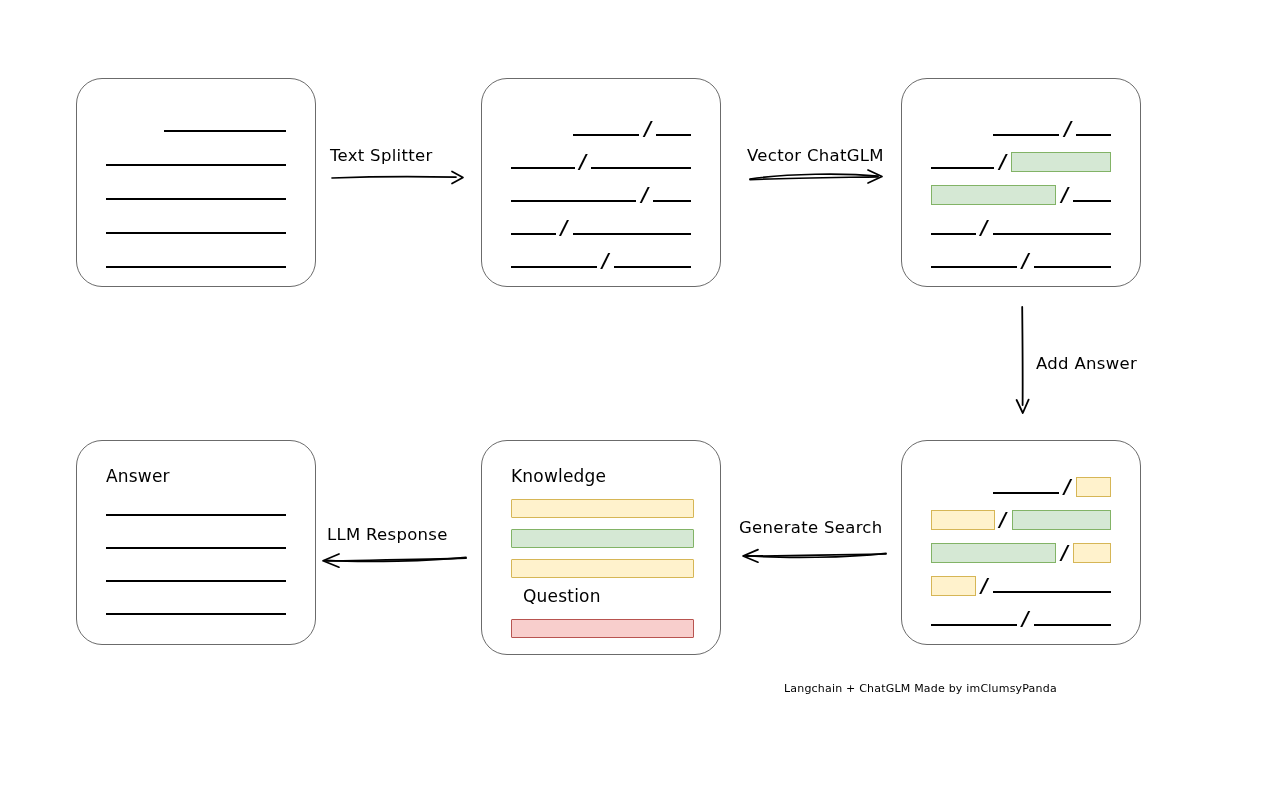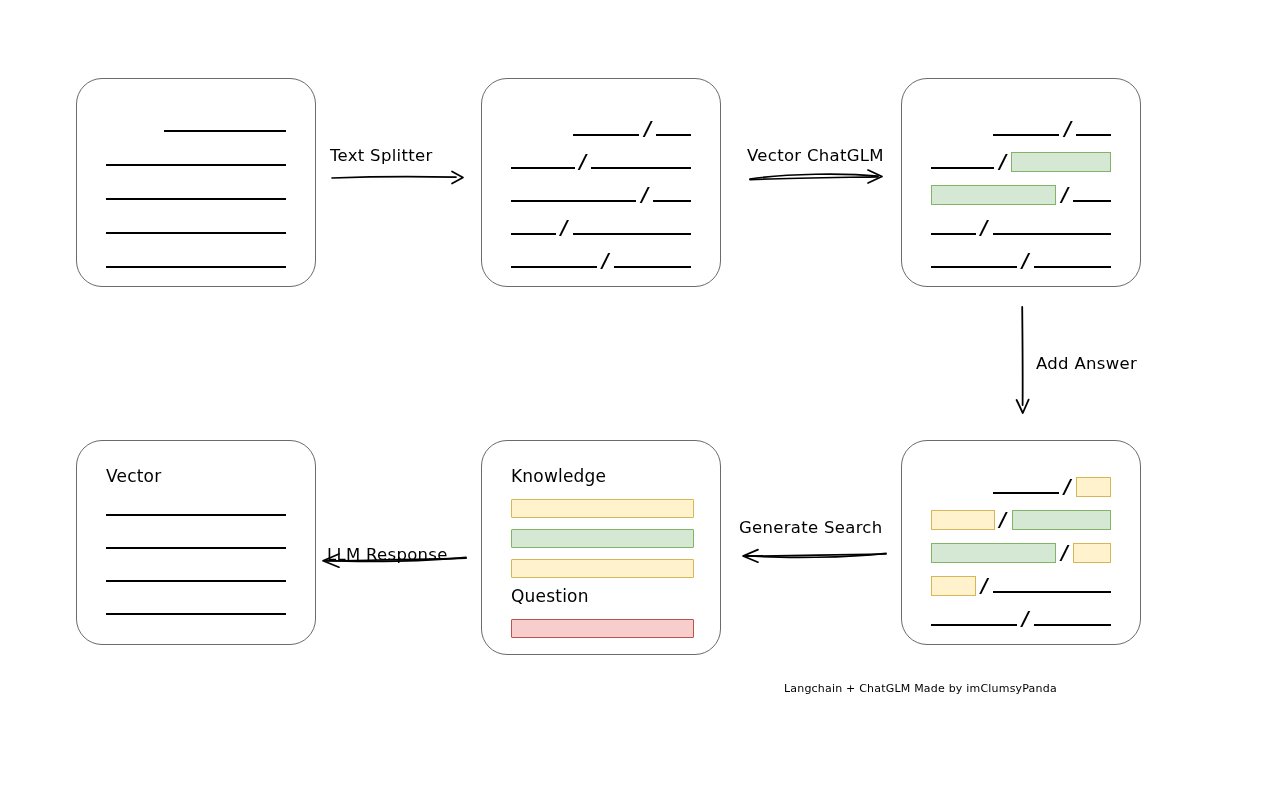--- a/index.html
+++ b/index.html
@@ -254,33 +254,33 @@
   <path d="M148,9.4 C110,13.8 46,14.6 8,11.6" fill="none" stroke="#000" stroke-width="1.7" stroke-linecap="round"></path>
   <path d="M148,10.0 C108,11.0 46,11.6 8,12.2" fill="none" stroke="#000" stroke-width="1.7" stroke-linecap="round"></path>
   <path d="M20,5.6 L5,12.0 L20,18.2" fill="none" stroke="#000" stroke-width="1.7" stroke-linejoin="round" stroke-linecap="round"></path>
 </svg>
 
 <div class="card" style="left:481px; top:440px; width:240px; height:215px;">
   <div class="card-label" style="left:29px; top:25px;">Knowledge</div>
   <div class="bar yellow" style="left:29px; top:58px; width:183px;"></div>
   <div class="bar green" style="left:29px; top:88px; width:183px;"></div>
   <div class="bar yellow" style="left:29px; top:118px; width:183px;"></div>
-  <div class="card-label" style="left:29px; top:145px;">Question</div>
+  <div class="card-label" style="left:41px; top:145px;">Question</div>
   <div class="bar red" style="left:29px; top:178px; width:183px;"></div>
 </div>
 
-<div class="edge-label" style="left:327px; top:525px;margin-top:20px;">LLM Response</div>
+<div class="edge-label" style="left:327px; top:525px;">LLM Response</div>
 <svg class="arrow" style="left:318px; top:549px;" width="150" height="24" viewBox="0 0 150 24">
   <path d="M148,8.4 C112,12.2 48,13.6 8,11.4" fill="none" stroke="#000" stroke-width="1.7" stroke-linecap="round"></path>
   <path d="M148,9.2 C110,10.6 48,11.2 8,12.0" fill="none" stroke="#000" stroke-width="1.7" stroke-linecap="round"></path>
   <path d="M21,5.0 L5,11.8 L21,18.2" fill="none" stroke="#000" stroke-width="1.7" stroke-linejoin="round" stroke-linecap="round"></path>
 </svg>
 
 <div class="card" style="left:76px; top:440px; width:240px; height:205px;">
-  <div class="card-label" style="left:29px; top:25px;">Vector</div>
+  <div class="card-label" style="left:29px; top:25px;">Answer</div>
   <div class="rows" id="rows-answer" style="top:58px;">
       <div class="row" style="top: 0px; left: 29px; right: 29px;">
         <div class="seg" style="width: 180px;"></div>
       </div>
       <div class="row" style="top: 33px; left: 29px; right: 29px;">
         <div class="seg" style="width: 180px;"></div>
       </div>
       <div class="row" style="top: 66px; left: 29px; right: 29px;">
         <div class="seg" style="width: 180px;"></div>
       </div>

